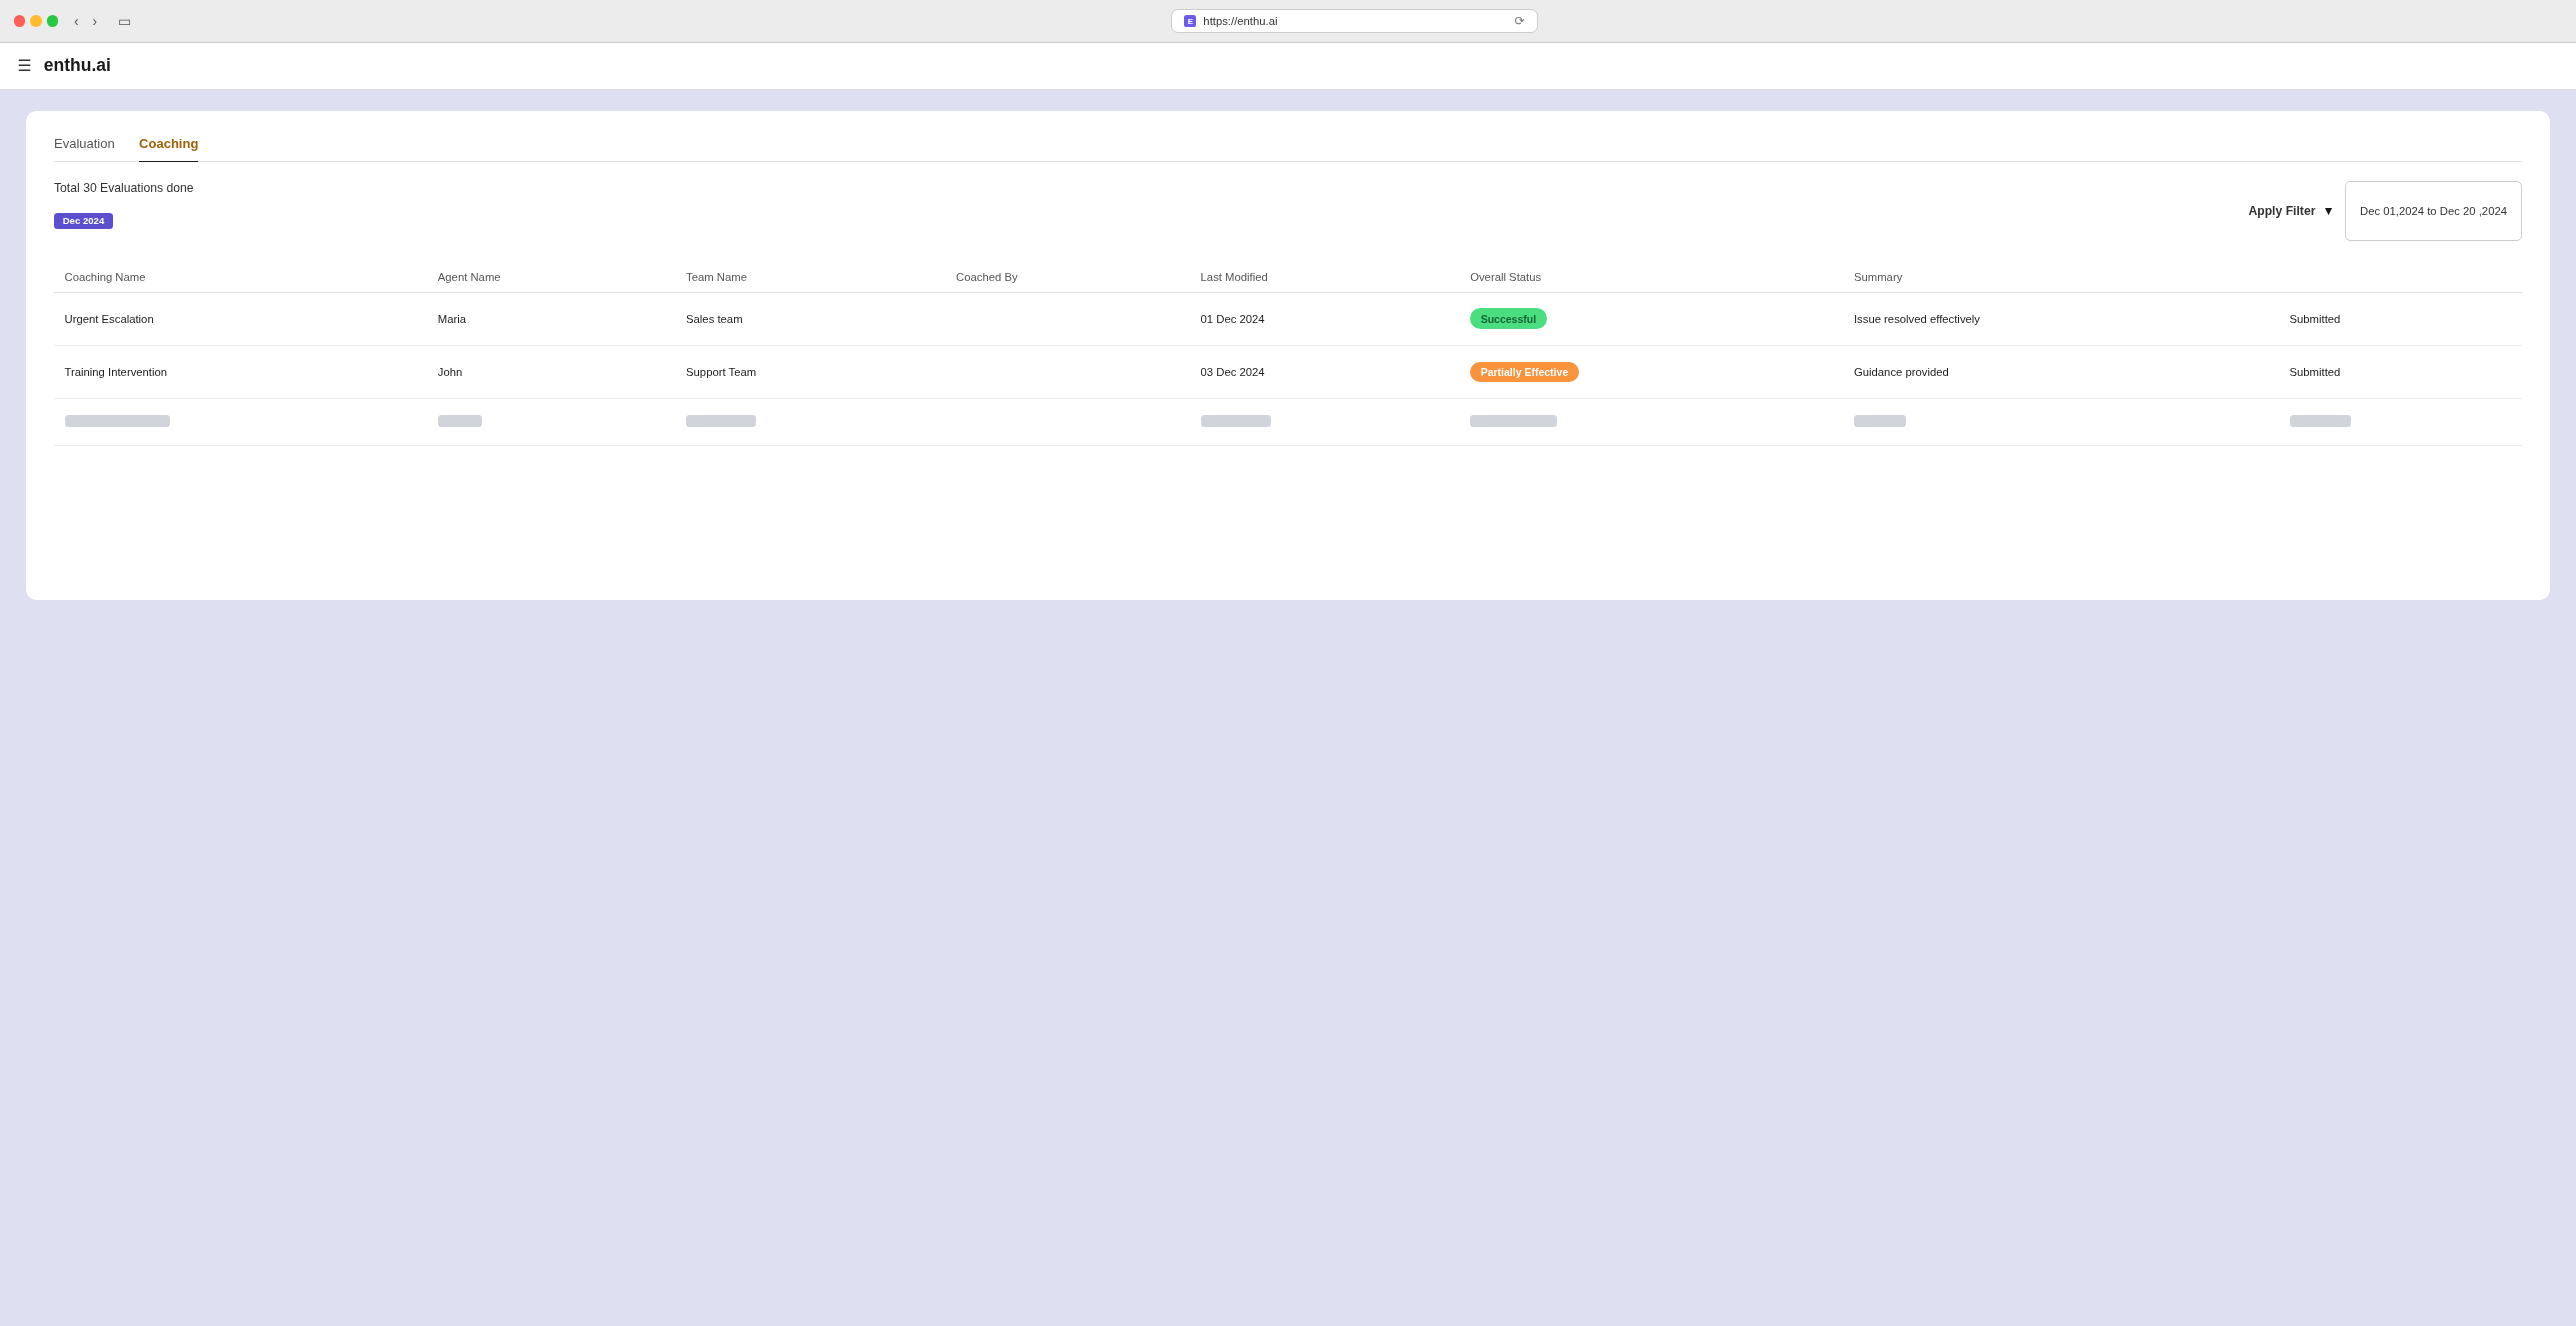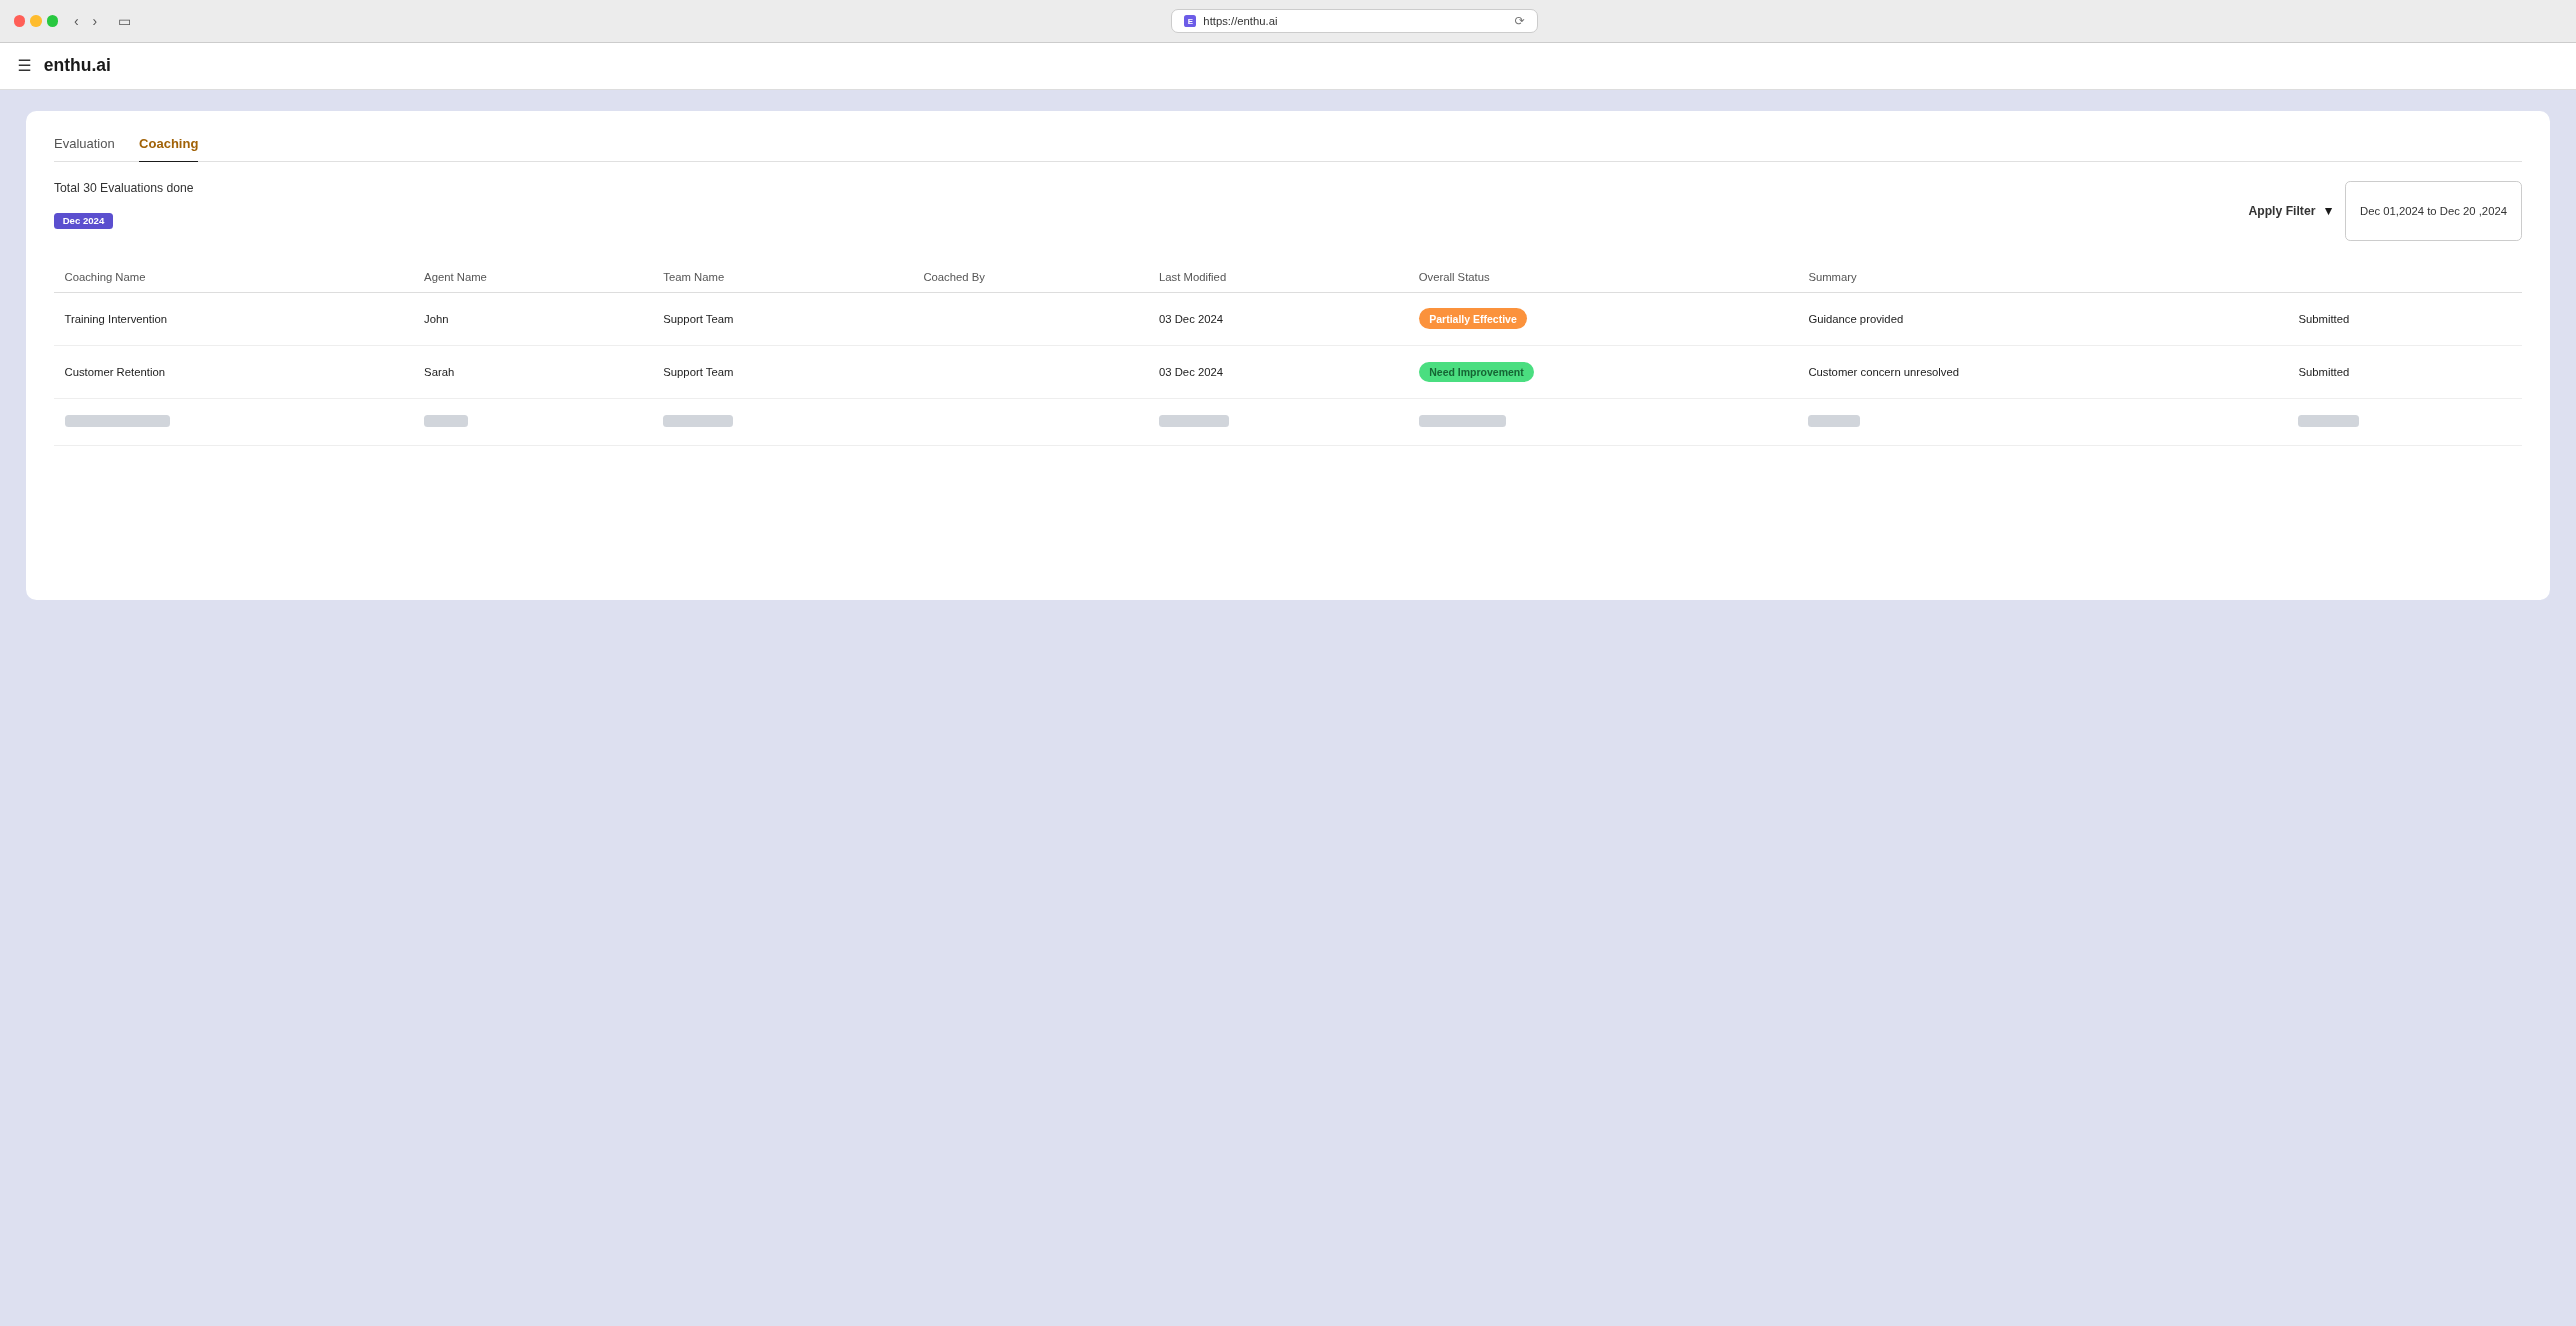--- a/index.html
+++ b/index.html
@@ -306,46 +306,46 @@
           <th>Team Name</th>
           <th>Coached By</th>
           <th>Last Modified</th>
           <th>Overall Status</th>
           <th>Summary</th>
           <th></th>
         </tr>
       </thead>
       <tbody>
 
+        <tr class="table-row">
+          <td>Urgent Escalation</td>
+          <td>Maria</td>
+          <td>Sales team</td>
+          <td></td>
+          <td>01 Dec 2024</td>
+          <td>
+            <span class="status-badge status-successful">Successful</span>
+          </td>
+          <td>Issue resolved effectively</td>
+          <td>Submitted</td>
+        </tr>
 
         <tr class="table-row">
           <td>Training Intervention</td>
           <td>John</td>
           <td>Support Team</td>
           <td></td>
           <td>03 Dec 2024</td>
           <td>
             <span class="status-badge status-partially">Partially Effective</span>
           </td>
           <td>Guidance provided</td>
           <td>Submitted</td>
         </tr>
 
-        <tr class="table-row">
-          <td>Customer Retention</td>
-          <td>Sarah</td>
-          <td>Support Team</td>
-          <td></td>
-          <td>03 Dec 2024</td>
-          <td>
-            <span class="status-badge status-need-improvement">Need Improvement</span>
-          </td>
-          <td>Customer concern unresolved</td>
-          <td>Submitted</td>
-        </tr>
 
         <tr class="table-row">
           <td><span class="skeleton-cell" style="width:105px"></span></td>
           <td><span class="skeleton-cell" style="width:44px"></span></td>
           <td><span class="skeleton-cell" style="width:70px"></span></td>
           <td></td>
           <td><span class="skeleton-cell" style="width:70px"></span></td>
           <td><span class="skeleton-cell" style="width:87px"></span></td>
           <td><span class="skeleton-cell" style="width:52px"></span></td>
           <td><span class="skeleton-cell" style="width:61px"></span></td>

